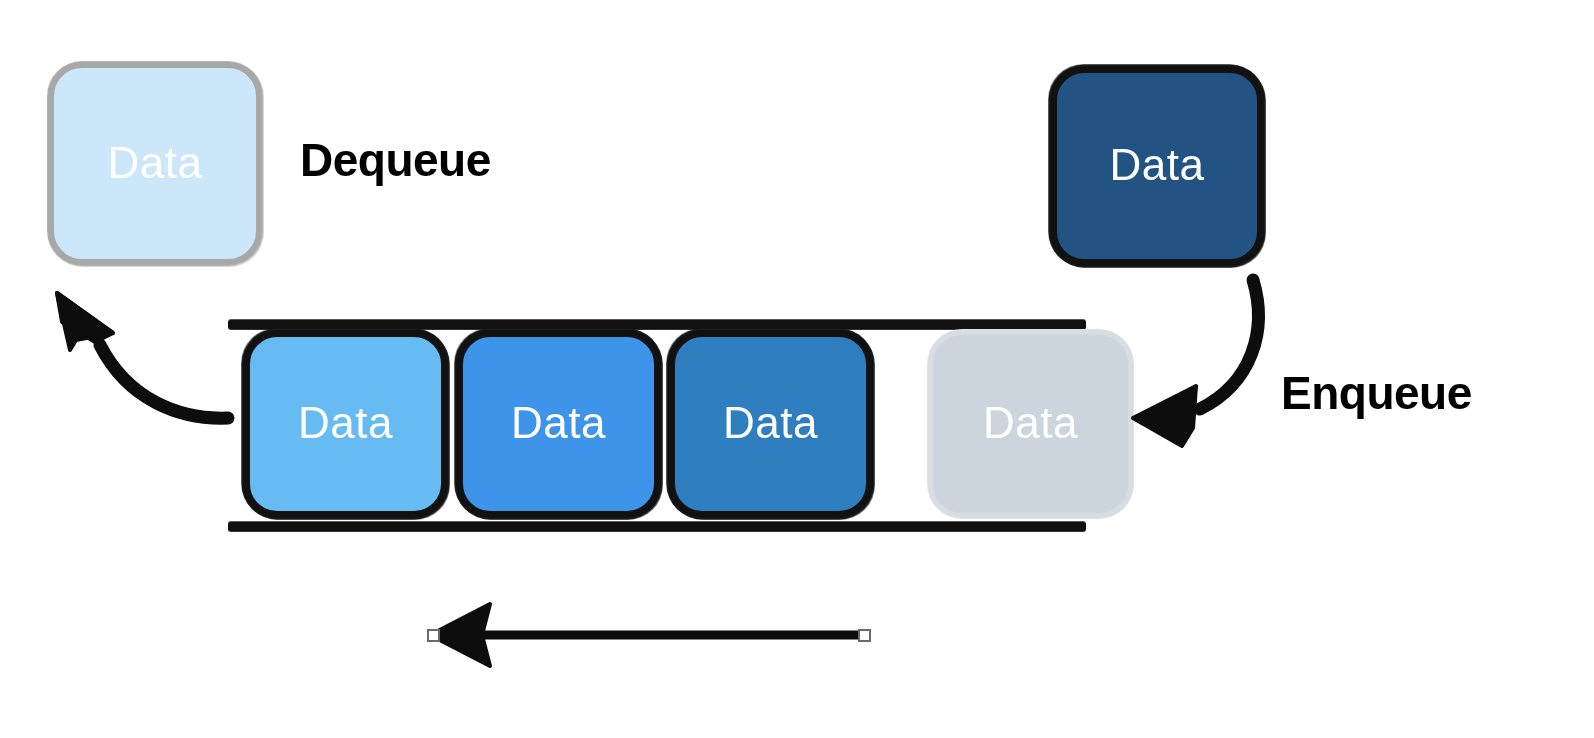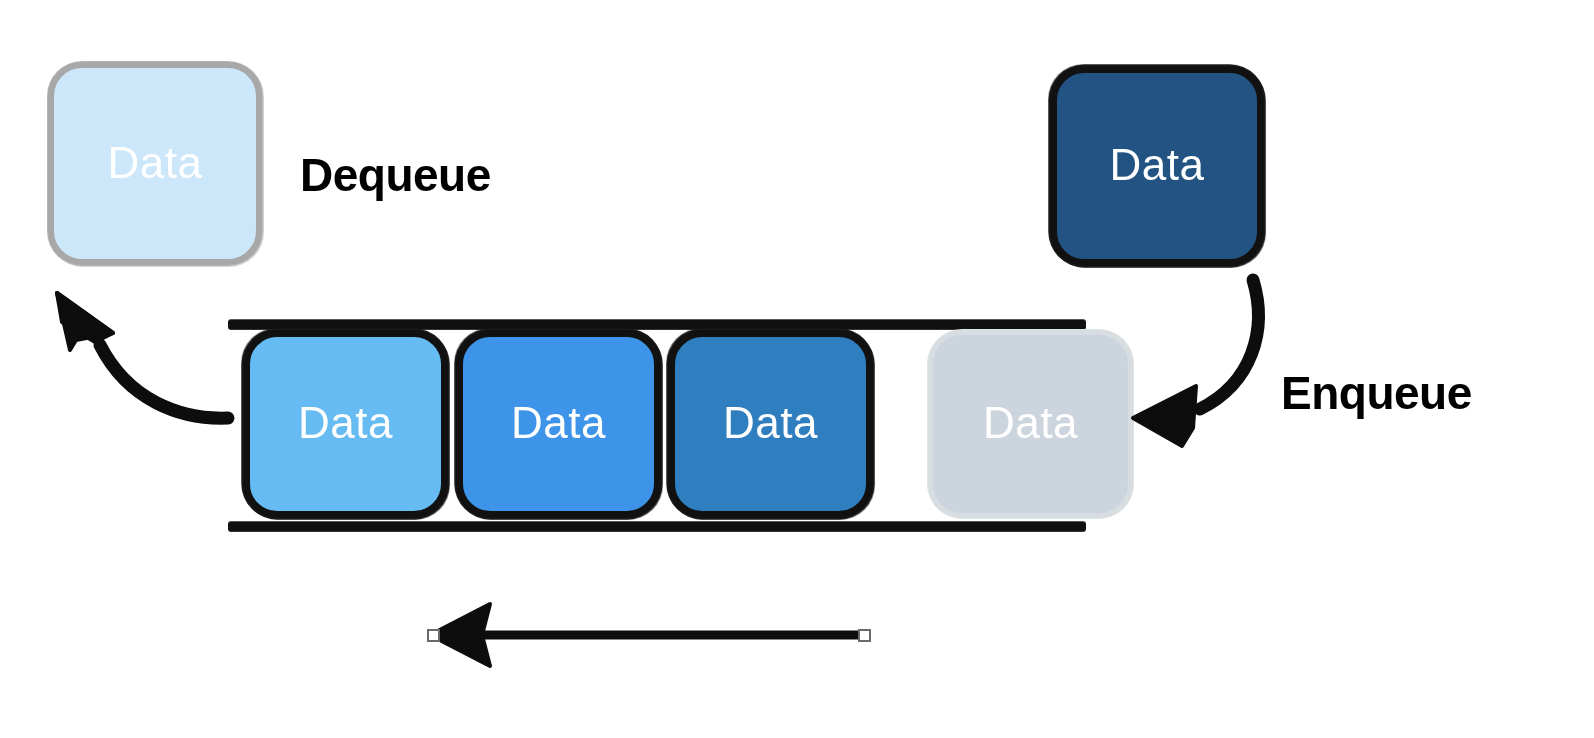--- a/index.html
+++ b/index.html
@@ -110,21 +110,21 @@
 </style>
 </head>
 <body>
 
 <div id="canvas">
 
   <div class="data-box rough-gray" style="left:48px; top:62px; width:214px; height:203px; background:#cce6fa;">
     <span class="box-label">Data</span>
   </div>
 
-  <div class="caption" style="left:300px; top:148px;">Dequeue</div>
+  <div class="caption" style="left:300px; top:133px;">Dequeue</div>
 
   <div class="data-box rough-dark" style="left:1050px; top:66px; width:214px; height:200px; background:#225382;">
     <span class="box-label">Data</span>
   </div>
 
   <div class="caption" style="left:1281px; top:350px;margin-top:16px;">Enqueue</div>
 
   <div class="rail" style="left:228px; top:320px; width:858px; height:9px;"></div>
   <div class="rail" style="left:228px; top:522px; width:858px; height:9px;"></div>
 

